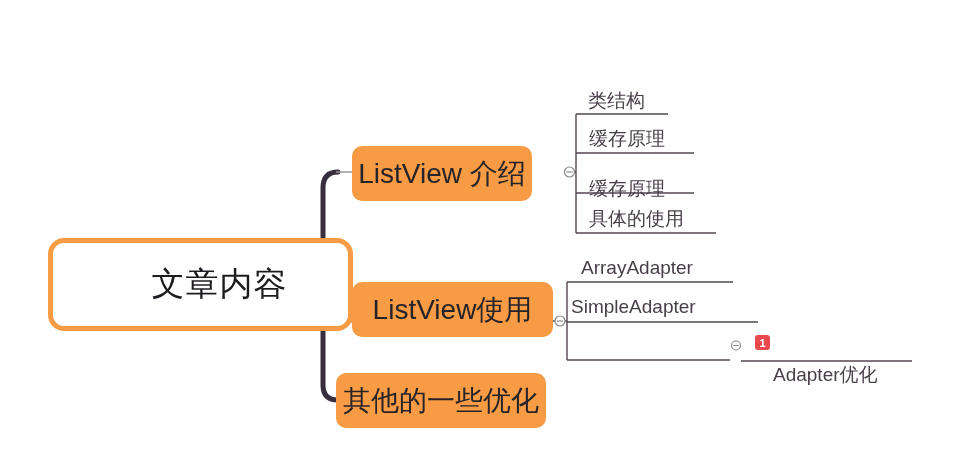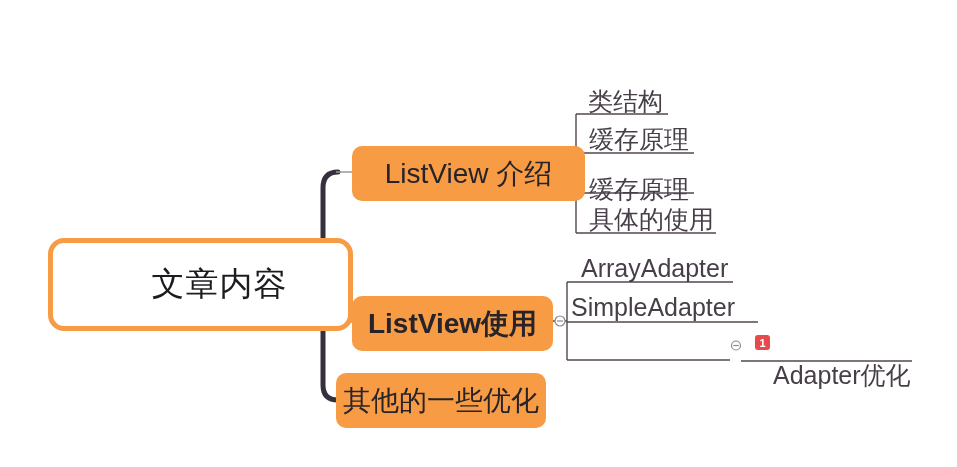--- a/index.html
+++ b/index.html
@@ -45,28 +45,28 @@
     border-radius: 10px;
     background: #F79B45;
     display: flex;
     align-items: center;
     justify-content: center;
     font-size: 28px;
     color: #262329;
     box-sizing: border-box;
     cursor: default;
   }
-  .topic.t1 { left: 352px; top: 146px; width: 233px; }
-  .topic.t2 { left: 352px; top: 296px; width: 201px; font-weight: bold; }
+  .topic.t1 { left: 352px; top: 146px; width: 180px; }
+  .topic.t2 { left: 352px; top: 282px; width: 201px; }
   .topic.t3 { left: 336px; top: 373px; width: 210px; font-family: Liberation Mono, monospace; }
   .subtopic {
     position: absolute;
     height: 26px;
     line-height: 26px;
-    font-size: 25px;
+    font-size: 19px;
     color: #473E48;
     white-space: nowrap;
     cursor: default;
   }
   .badge {
     position: absolute;
     left: 755px;
     top: 335px;
     width: 15px;
     height: 15px;

